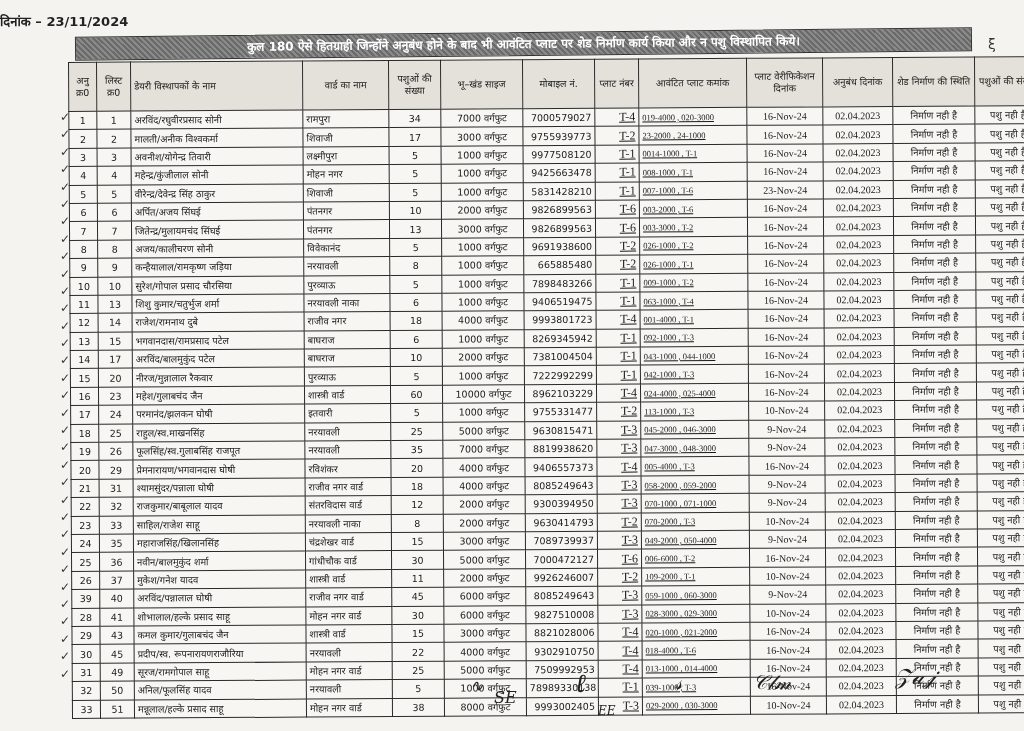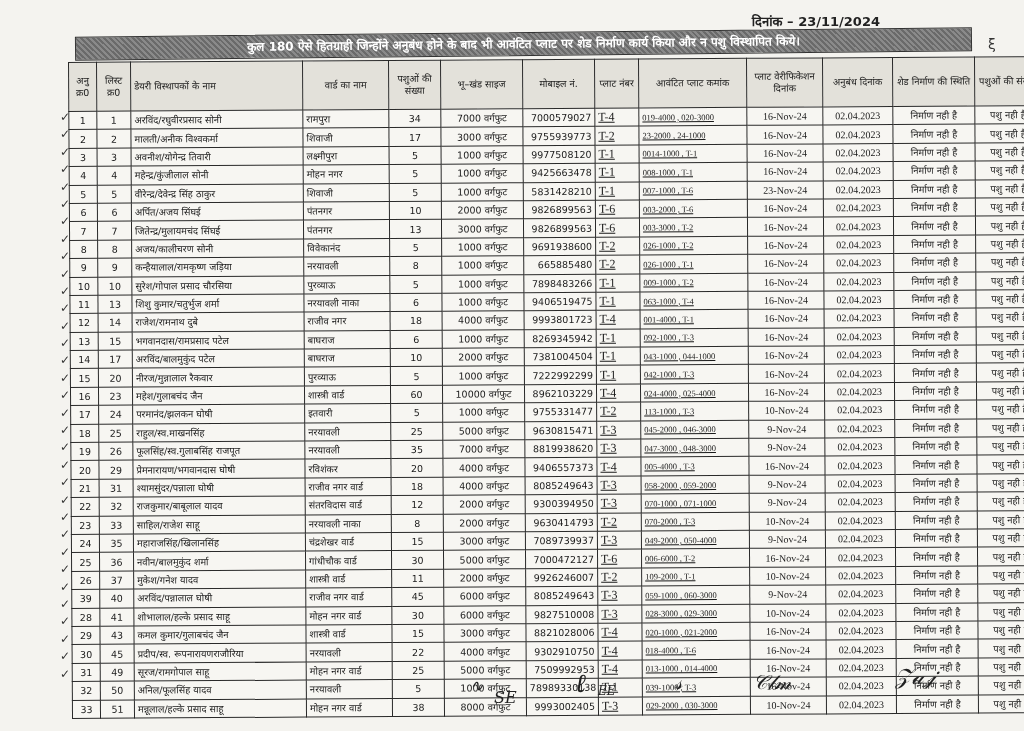--- a/index.html
+++ b/index.html
@@ -4,41 +4,41 @@
 <style>
   html, body { margin:0; padding:0; }
   body {
     width:1024px; height:731px; overflow:hidden;
     background:#f4f3ef;
     font-family:"DejaVu Sans", sans-serif;
     color:#1a1a1a;
     position:relative;
   }
   .date-line {
-    position:absolute; top:12px; left:0; width:880px; text-align:right;
+    position:absolute; top:12px; left:0; width:880px; text-align:left;
     font-size:13px; font-weight:bold; color:#222;
   }
   .banner {
     position:absolute; top:32px; left:75px; width:895px; height:22px;
     background:repeating-linear-gradient(45deg,#8a8a8a 0 2px,#6a6a6a 2px 4px);
     color:#fff; font-size:12px; font-weight:bold; line-height:22px; text-align:center;
     transform:rotate(-0.6deg);
     border:1px solid #333;
   }
   .margin-mark { position:absolute; font-size:14px; color:#333; }
   .table-wrap {
     position:absolute; top:62px; left:68px; width:952px;
     transform:rotate(-0.35deg); transform-origin:left top;
   }
   table { border-collapse:collapse; width:952px; table-layout:fixed; background:#f7f6f2; }
   th, td { border:1px solid #2a2a2a; font-size:9.5px; padding:0 3px; height:17.4px; white-space:nowrap; overflow:hidden; }
   th { background:#e3e1da; font-weight:normal; font-size:9.5px; height:48px; white-space:normal; line-height:12px; text-align:center; }
   td.c { text-align:center; }
   td.r { text-align:right; }
-  td.plot { text-align:left; text-decoration:underline; font-family:"Liberation Serif", serif; font-size:12px; }
+  td.plot { text-align:right; text-decoration:underline; font-family:"Liberation Serif", serif; font-size:12px; }
   td.alloc { text-decoration:underline; font-family:"Liberation Serif", serif; font-size:8.5px; }
   td.date { text-align:center; font-family:"Liberation Serif", serif; font-size:10px; }
   .ticks { position:absolute; top:110px; left:20px; width:50px; }
   .tick { height:17.4px; font-size:12px; color:#333; text-align:right; }
   .signatures { position:absolute; top:668px; left:470px; width:520px; height:40px; }
   .sig { position:absolute; font-family:"DejaVu Serif", serif; font-style:italic; color:#222; }
 </style>
 </head>
 <body>
 
@@ -613,17 +613,17 @@
           <td class="c">पशु नही है</td>
         </tr>
       </tbody>
   </table>
 </div>
 
 <div class="signatures">
   <span class="sig" style="left:0; top:8px; font-size:16px;">∿</span>
   <span class="sig" style="left:24px; top:20px; font-size:16px;">SE</span>
   <span class="sig" style="left:105px; top:0; font-size:26px;">ℓ</span>
-  <span class="sig" style="left:128px; top:16px; font-size:12px;">EE</span>
+  <span class="sig" style="left:128px; top:36px; font-size:12px;">EE</span>
   <span class="sig" style="left:205px; top:2px; font-size:20px;">𝓈</span>
   <span class="sig" style="left:283px; top:2px; font-size:20px;">𝒞𝓁𝓂</span>
   <span class="sig" style="left:425px; top:-4px; font-size:22px;">𝒵𝒶𝒿</span>
 </div>
 
 </body></html>

